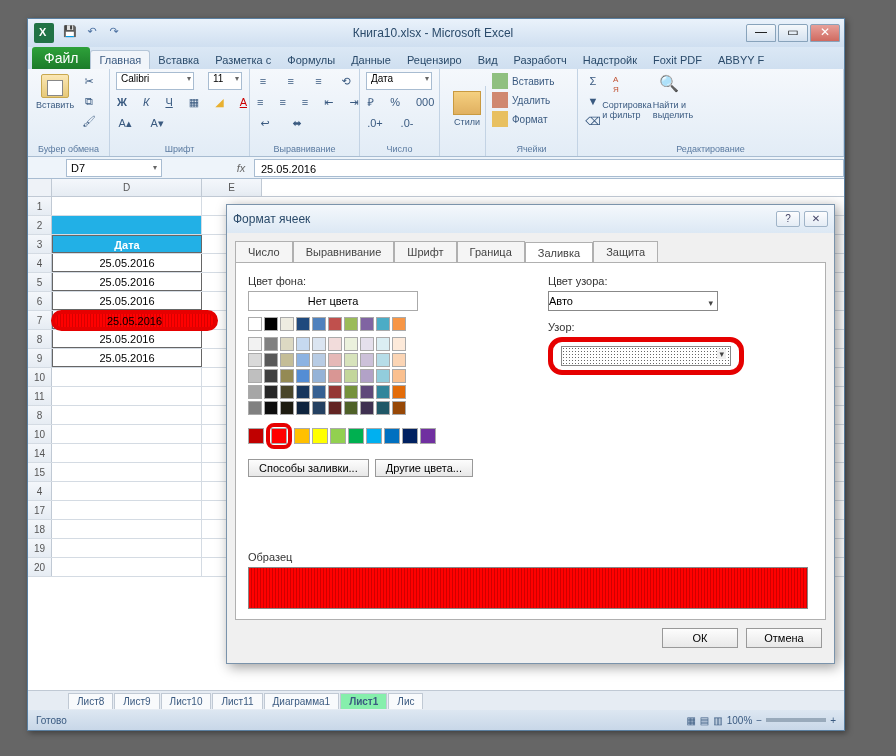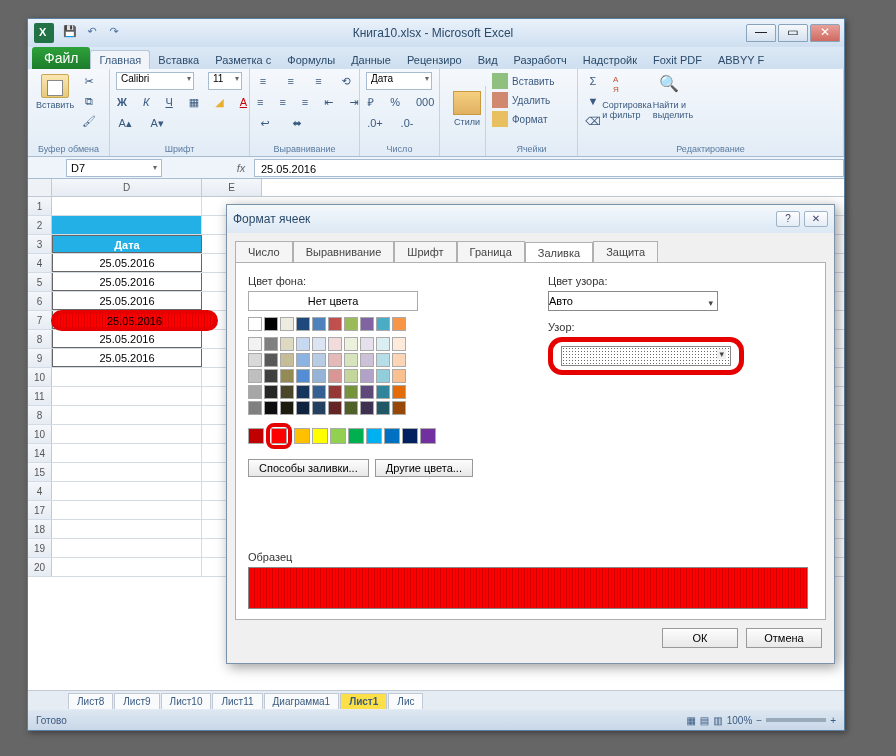--- a/index.html
+++ b/index.html
@@ -59,21 +59,21 @@
 .sel-row-highlight {
   position: absolute; left: 23px; top: 131px; width: 167px; height: 21px;
   border: 4px solid #e60000; border-radius: 11px;
   background: repeating-linear-gradient(90deg, #ff0000 0 2px, #d80000 2px 3px);
   color: #000; font-size: 11px; text-align: center; line-height: 15px;
 }
 
 
 .sheet-tabs { position: absolute; bottom: 20px; left: 0; right: 0; height: 20px; background: #e6ecf3; display: flex; align-items: center; font-size: 10px; color: #3a5a80; gap: 1px; padding-left: 40px; border-top: 1px solid #c0c9d4; }
 .stab { padding: 2px 8px; background: #f8fafc; border: 1px solid #c0c9d4; border-bottom: none; }
-.stab.active { background: #fde047; font-weight: bold; }
+.stab.active { background: #86efac; font-weight: bold; }
 .statusbar { position: absolute; bottom: 0; left: 0; right: 0; height: 20px; background: linear-gradient(#dde7f2,#c8d7e8); font-size: 10px; color: #3a5a80; display: flex; align-items: center; padding: 0 8px; }
 .statusbar .spacer { flex: 1; }
 .zoom-group { display: flex; gap: 4px; align-items: center; }
 
 
 .dialog { position: absolute; top: 204px; left: 226px; width: 609px; height: 460px; background: #f0f0f0; border: 1px solid #7a93ab; box-shadow: 3px 3px 12px rgba(0,0,0,0.4); }
 .dlg-title { height: 28px; background: linear-gradient(#f4f8fc,#dce8f4); display: flex; align-items: center; padding: 0 6px; font-size: 12px; color: #2a4a6a; }
 .dlg-title .spacer { flex: 1; }
 .dlg-ctrl { width: 24px; height: 16px; border: 1px solid #a0b4c8; border-radius: 2px; background: linear-gradient(#fdfdfe,#e4ecf5); font-size: 10px; text-align: center; line-height: 14px; margin-left: 4px; cursor: pointer; color: #446; }
 .dlg-tabs { display: flex; gap: 0; margin: 8px 8px 0; }

